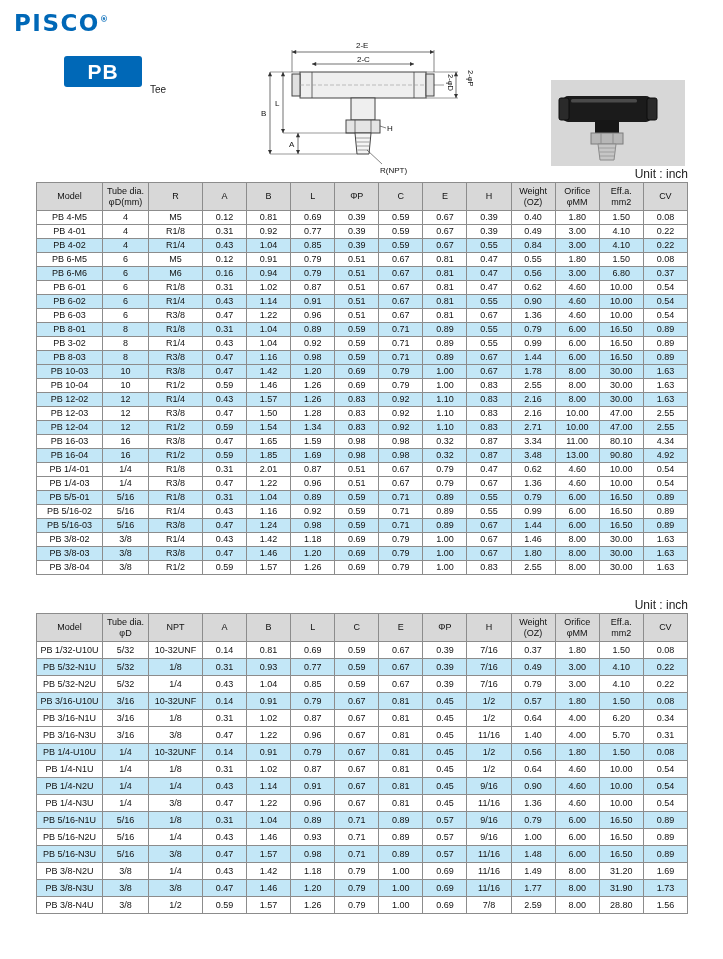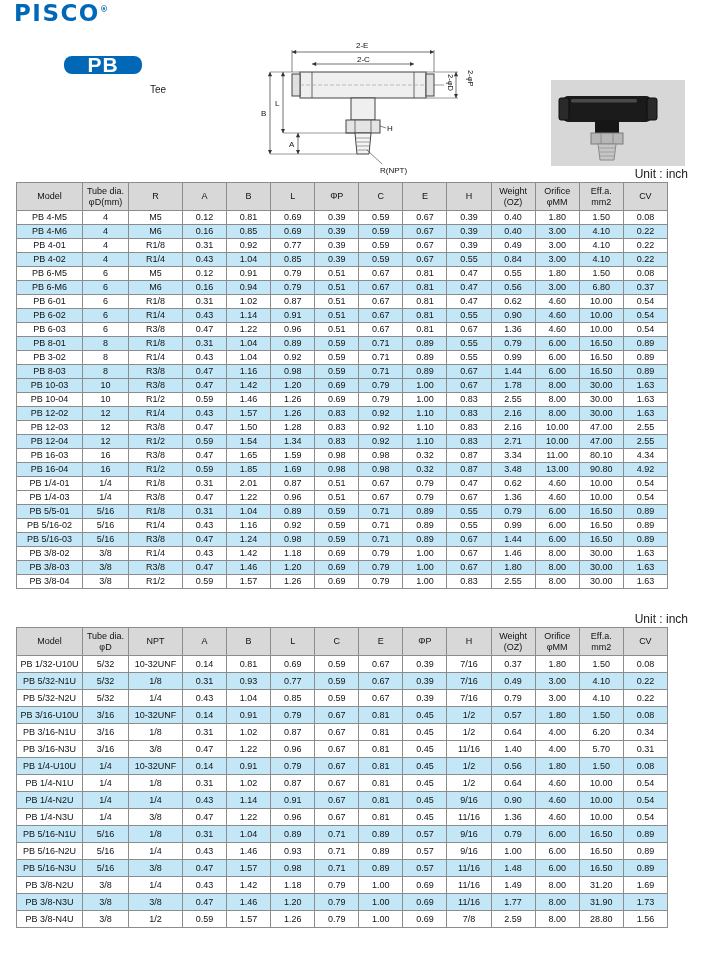--- a/index.html
+++ b/index.html
@@ -3,41 +3,41 @@
 <meta charset="utf-8">
 <style>
   *{box-sizing:border-box;margin:0;padding:0}
   html,body{background:#fff}
   body{
     width:723px;height:959px;position:relative;overflow:hidden;
     font-family:"Liberation Sans",sans-serif;color:#111;
   }
   .top{position:relative;height:168px}
   .logo{
-    position:absolute;left:14px;top:0;
+    position:absolute;left:14px;top:10px;
     font-family:"DejaVu Sans",sans-serif;font-weight:bold;
     font-size:23px;letter-spacing:1.5px;color:var(--accent,#0068b7);
   }
   .logo .reg{font-size:8px;vertical-align:super;letter-spacing:0}
   .series-box{
-    position:absolute;left:64px;top:56px;width:78px;height:18px;
-    background:var(--accent,#0068b7);color:#fff;border-radius:8px;
+    position:absolute;left:64px;top:56px;width:78px;height:31px;
+    background:var(--accent,#0068b7);color:#fff;border-radius:3px;
     display:flex;align-items:center;justify-content:center;
     font-size:21px;font-weight:bold;letter-spacing:1px;text-align:center;
   }
   .series-caption{position:absolute;left:150px;top:84px;font-size:10px;color:#222}
   .diagram{position:absolute;left:258px;top:36px}
   .photo{position:absolute;left:551px;top:80px}
   .unit-note{
     margin-left:36px;width:652px;height:14px;
     text-align:right;font-size:12px;line-height:12px;color:#222;
   }
   .unit-note.second{margin-top:24px}
   table{
-    border-collapse:collapse;table-layout:fixed;width:652px;margin-left:16px;
+    border-collapse:collapse;table-layout:fixed;width:652px;margin-left:36px;
     font-size:9px;color:#111;
   }
   th,td{border:1px solid #8c8c8c;text-align:center;padding:1px 0;line-height:11px;overflow:hidden}
   th{
     background:var(--header-bg,#d8d8d8);font-weight:normal;
     white-space:pre-line;height:28px;vertical-align:middle;
   }
   th:nth-child(1),td:nth-child(1){width:66px}
   th:nth-child(2),td:nth-child(2){width:46px}
   th:nth-child(3),td:nth-child(3){width:54px}
@@ -175,36 +175,20 @@
         <td>0.69</td>
         <td>0.39</td>
         <td>0.59</td>
         <td>0.67</td>
         <td>0.39</td>
         <td>0.40</td>
         <td>1.80</td>
         <td>1.50</td>
         <td>0.08</td>
       </tr>
-      <tr class="alt">
-        <td>PB 4-M6</td>
-        <td>4</td>
-        <td>M6</td>
-        <td>0.16</td>
-        <td>0.85</td>
-        <td>0.69</td>
-        <td>0.39</td>
-        <td>0.59</td>
-        <td>0.67</td>
-        <td>0.39</td>
-        <td>0.40</td>
-        <td>3.00</td>
-        <td>4.10</td>
-        <td>0.22</td>
-      </tr>
       <tr>
         <td>PB 4-01</td>
         <td>4</td>
         <td>R1/8</td>
         <td>0.31</td>
         <td>0.92</td>
         <td>0.77</td>
         <td>0.39</td>
         <td>0.59</td>
         <td>0.67</td>

